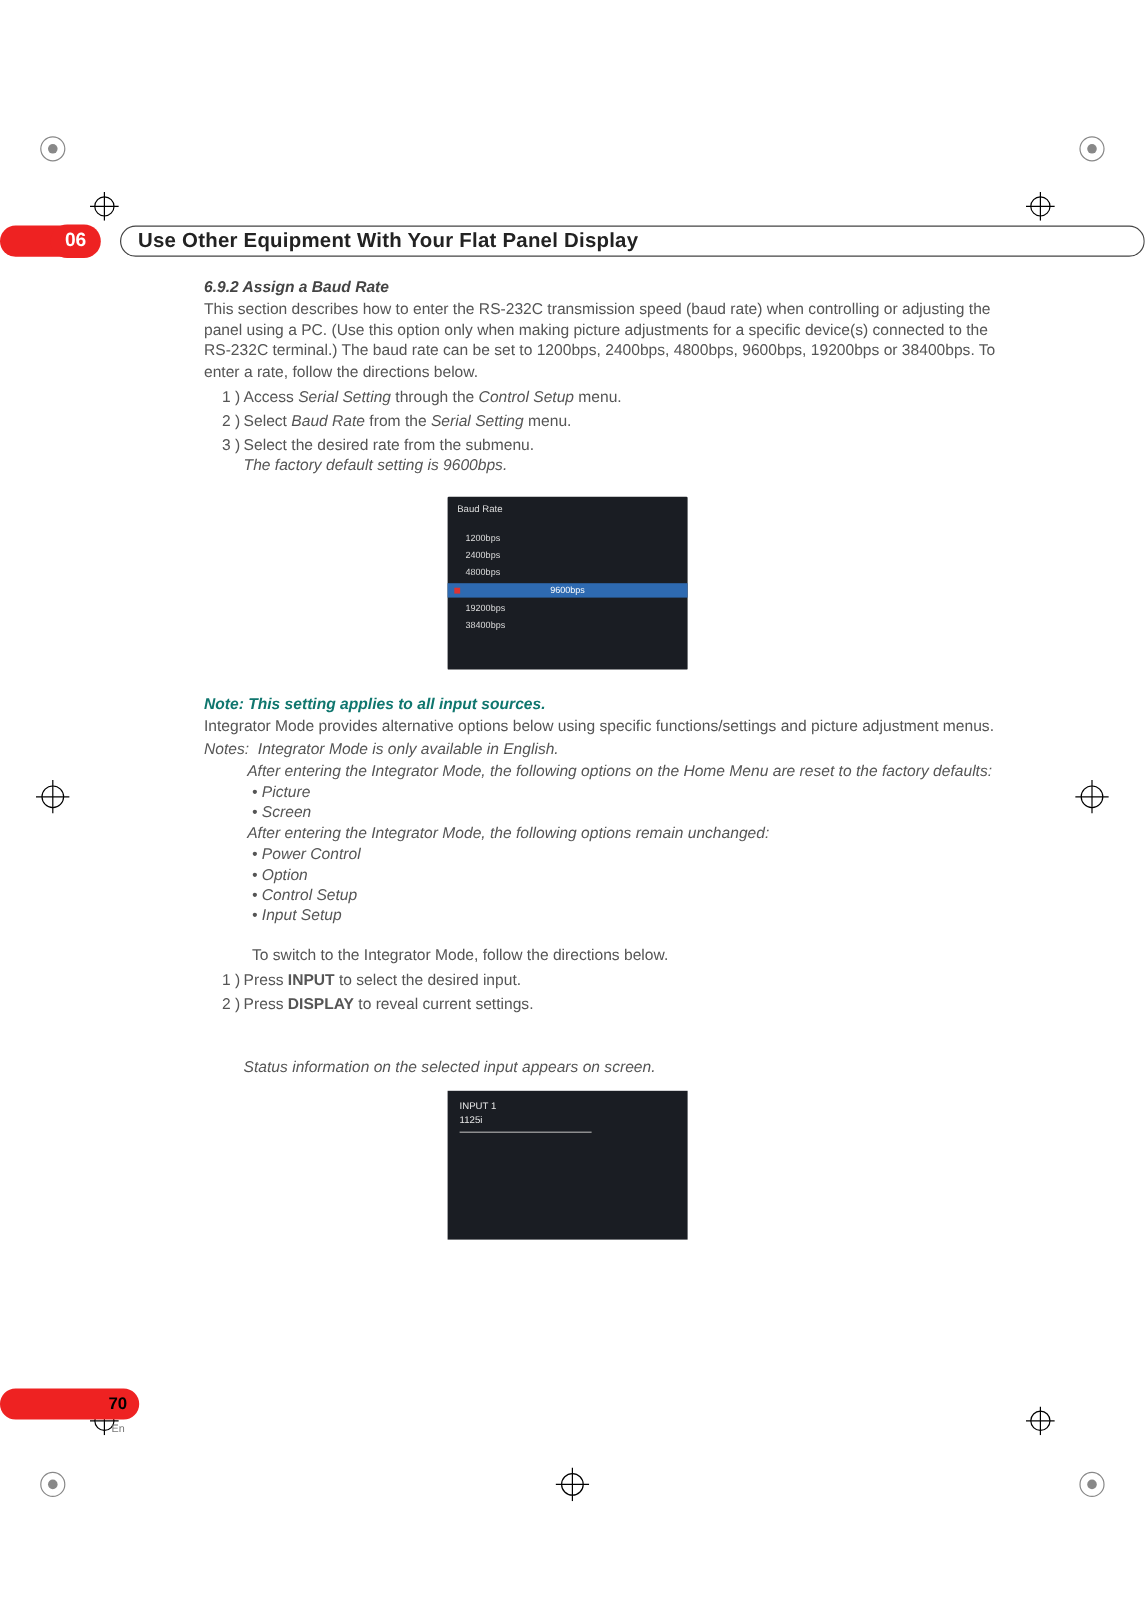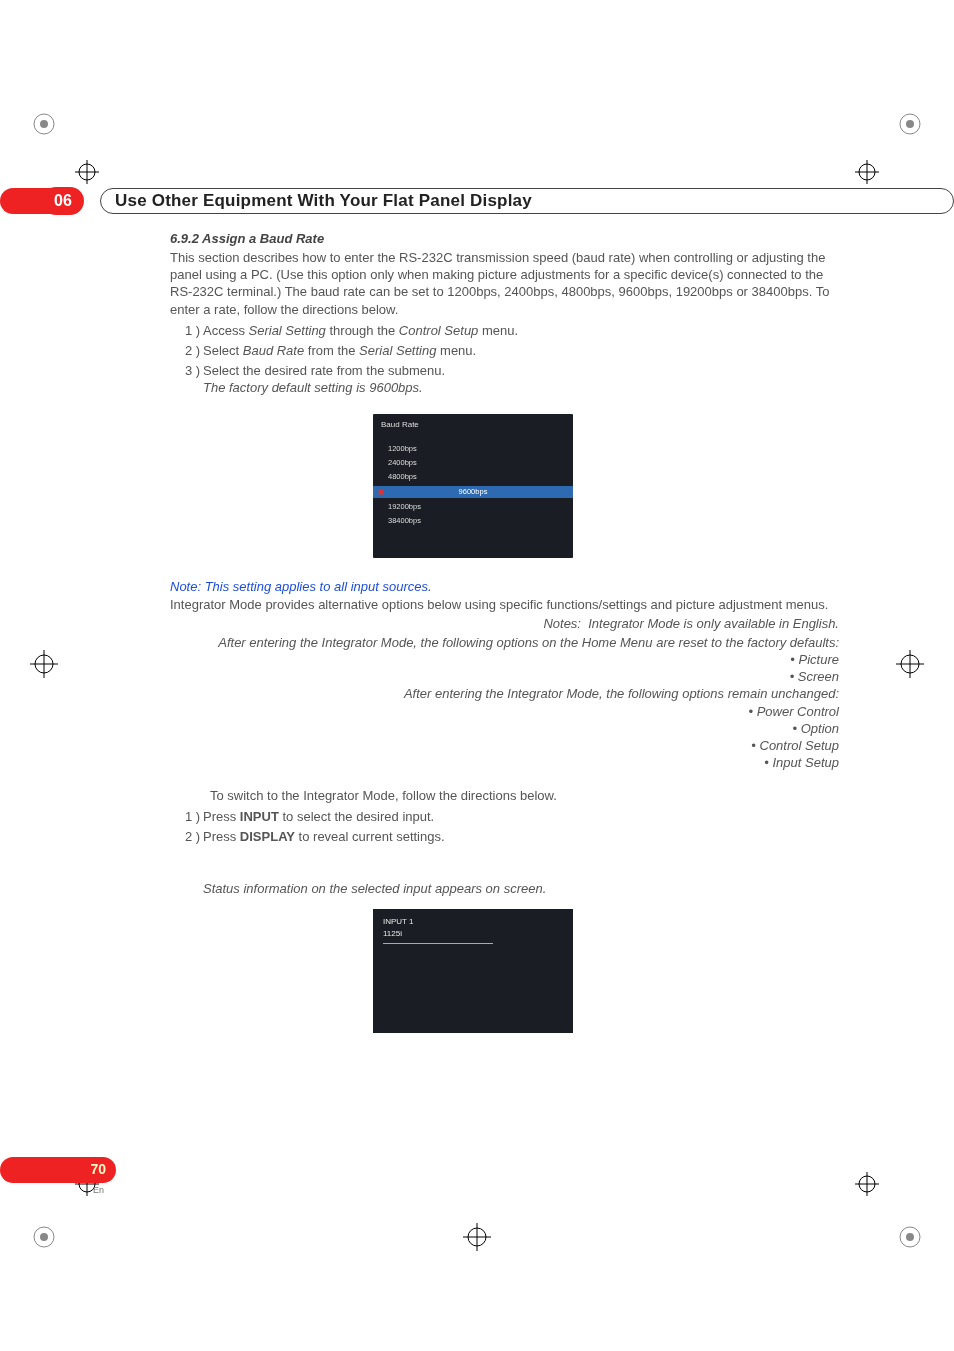--- a/index.html
+++ b/index.html
@@ -28,39 +28,39 @@
   .chap .title-wrap { margin-left: 30px; flex: 1; position: relative; }
   .chap .title-wrap .cap { border: 1px solid #444; border-radius: 13px; height: 26px; padding-left: 14px; display: flex; align-items: center; font-weight: bold; font-size: 17px; letter-spacing: .2px; }
 
   .content { position: absolute; top: 230px; left: 170px; right: 115px; font-size: 13px; line-height: 1.32; color: #555; }
   .content h4 { font-style: italic; font-weight: bold; color: #444; font-size: 13px; margin-bottom: 2px; }
   .content p { margin-bottom: 0px; }
   .ol { margin-left: 15px; margin-top: 4px; }
   .ol .li { margin: 3px 0; padding-left: 18px; text-indent: -18px; }
   .ol .li .n { display: inline-block; width: 18px; text-indent: 0; }
   .ital { font-style: italic; }
-  .note { font-style: italic; color: #1d4ed8; margin-top: 20px; }
+  .note { font-style: italic; color: #0f766e; margin-top: 20px; font-weight: bold; }
 
   .fig { margin: 18px 0 10px 203px; width: 200px; height: 144px; background: #1a1d23; position: relative; border-radius: 1px; font-size: 8px; color: #ddd; }
   .fig .hdr { position: absolute; top: 6px; left: 8px; font-size: 8px; }
   .fig .opt { position: absolute; left: 15px; font-size: 7.5px; text-align: center; }
   .fig .opt.hl { background: #2e6ab1; left: 0; right: 0; padding: 1px 15px; color: #fff; }
   .fig .opt .dot::before { content: '\25FC'; color: #d33; position: absolute; left: 5px; }
 
   .sec-h { color: #e22; font-weight: bold; font-size: 17px; margin: 16px 0 4px -28px; }
   .defs-block { margin-left: 36px; font-style: italic; margin-top: 2px; }
   .defs-block .bul { margin-left: 4px; }
 
   .fig2 { margin: 12px 0 0 203px; width: 200px; height: 124px; background: #1a1d23; position: relative; font-size: 8px; color: #e8e8e8; }
   .fig2 .in { position: absolute; }
   .fig2 .hr { position: absolute; height: 1px; background: #aaa; }
 
   .pagefoot { position: absolute; bottom: 168px; left: 0; }
   .pagefoot .red { width: 116px; height: 26px; background: #e22; border-radius: 13px; position: relative; }
-  .pagefoot .num { position: absolute; right: 10px; top: 4px; color: #fef9c3; font-weight: bold; font-size: 14px; }
+  .pagefoot .num { position: absolute; right: 10px; top: 4px; color: #000000; font-weight: bold; font-size: 14px; }
   .pagefoot .en { position: absolute; right: 12px; top: 28px; font-size: 9px; color: #777; }
 </style>
 </head>
 <body>
 
 <div class="page">
 
   <div class="reg reg-tl">
       <svg width="28" height="28">
         <circle cx="14" cy="14" r="10" fill="none" stroke="#888" stroke-width="1"></circle>
@@ -169,21 +169,21 @@
       <div class="opt" style="top:58px">4800bps</div>
       <div class="opt hl" style="top:72px"><span class="dot"></span><span>9600bps</span></div>
       <div class="opt" style="top:88px">19200bps</div>
       <div class="opt" style="top:102px">38400bps</div>
     </div>
 
     <div class="note">Note: This setting applies to all input sources.</div>
 
     <p>Integrator Mode provides alternative options below using specific functions/settings and picture adjustment menus.</p>
 
-    <div class="ital" style="margin-top:2px;text-align:right;">
+    <div class="ital" style="margin-top:2px;">
       <span>Notes:</span>
       <span>&nbsp;</span><span>Integrator Mode is only available in English.</span>
       <div class="defs-block">
         <div>After entering the Integrator Mode, the following options on the Home Menu are reset to the factory defaults:</div>
         <div class="bul">• <span>Picture</span></div>
         <div class="bul">• <span>Screen</span></div>
         <div>After entering the Integrator Mode, the following options remain unchanged:</div>
         <div class="bul">• <span>Power Control</span></div>
         <div class="bul">• <span>Option</span></div>
         <div class="bul">• <span>Control Setup</span></div>

